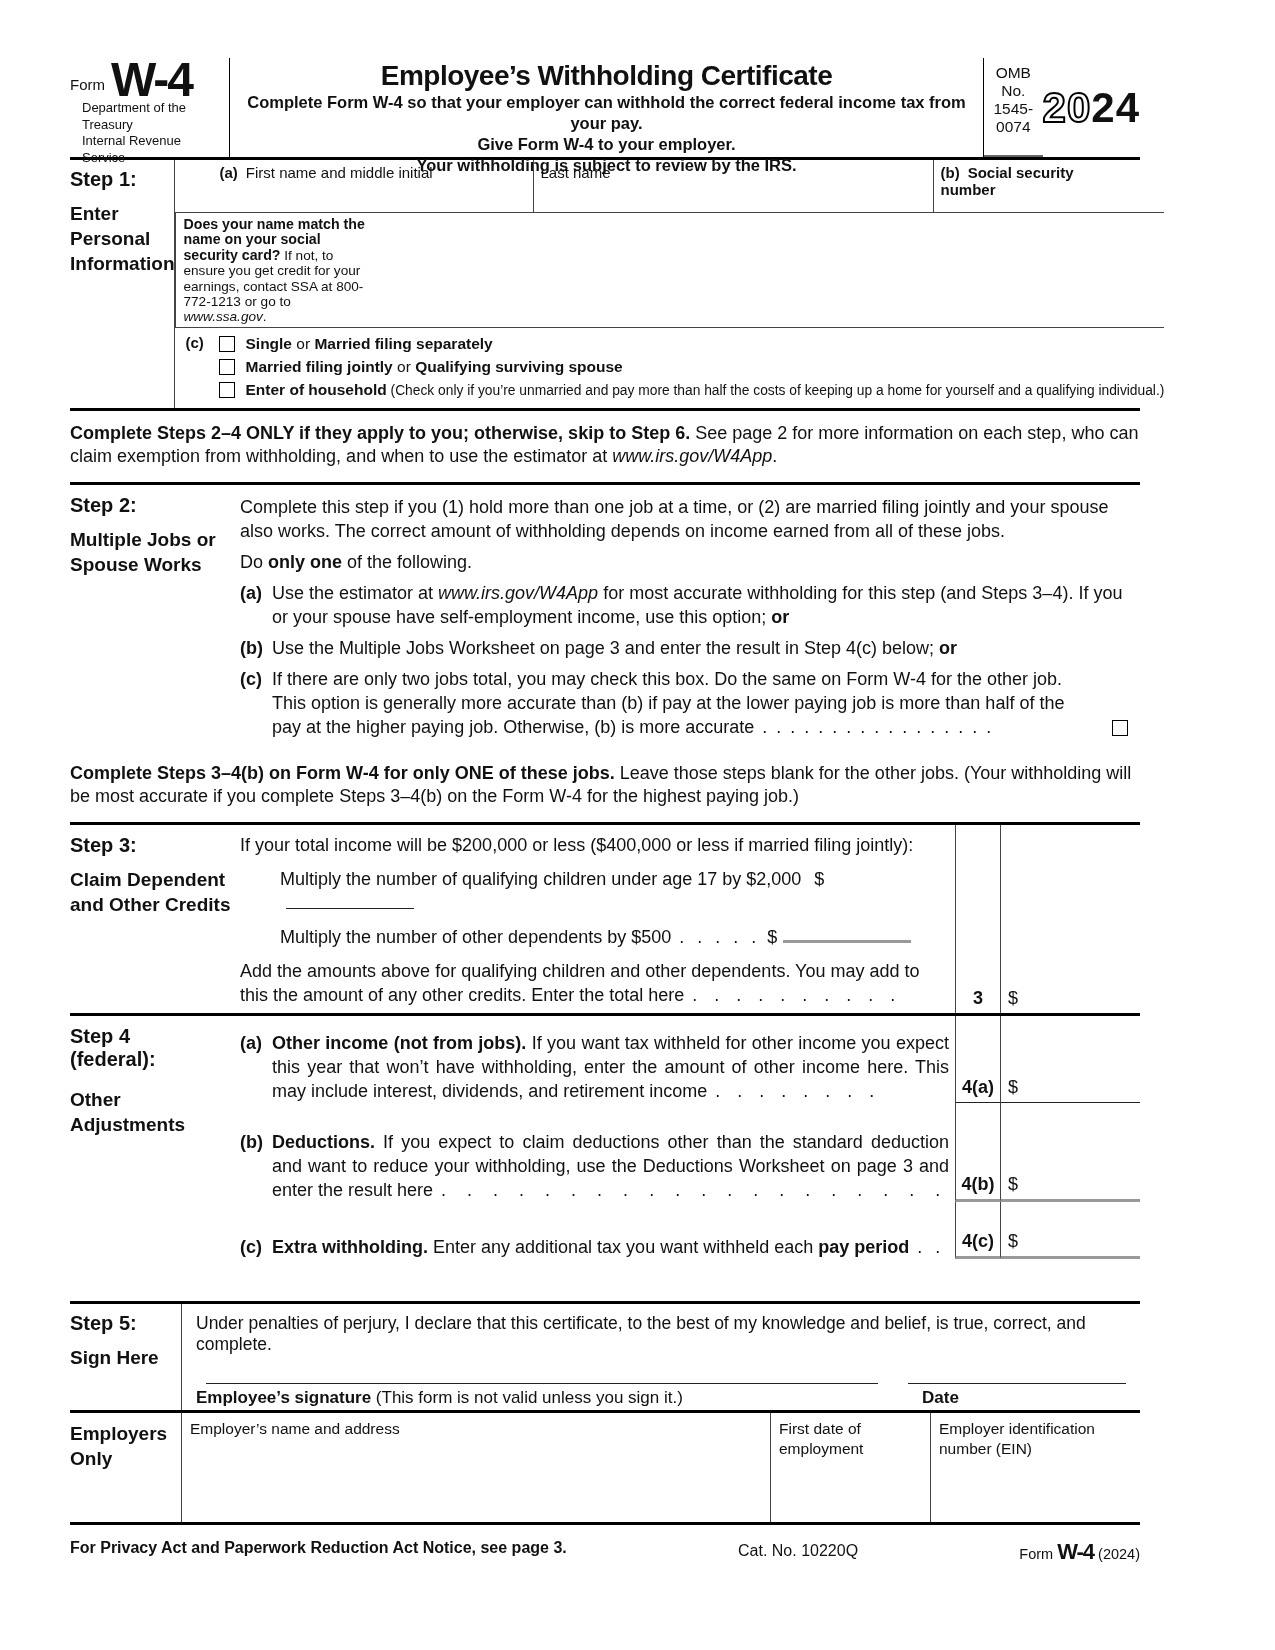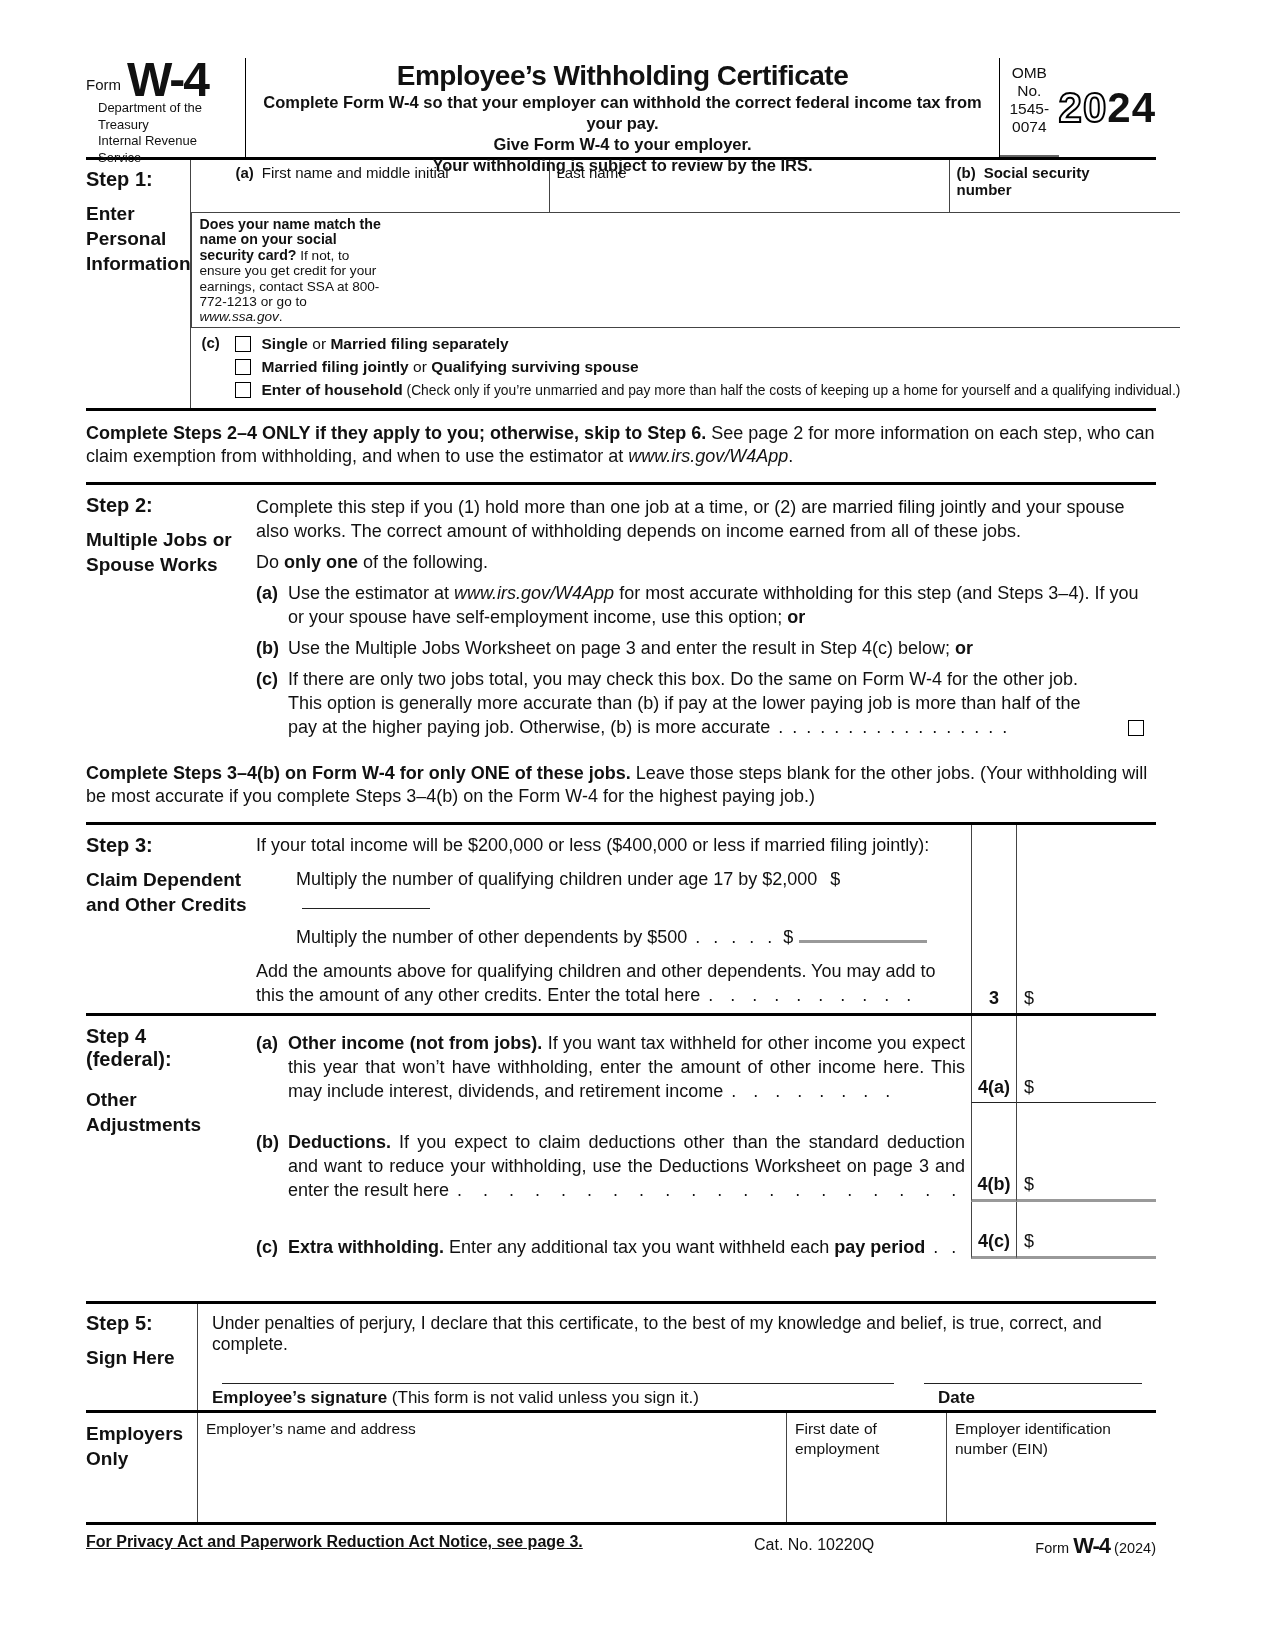--- a/index.html
+++ b/index.html
@@ -6,21 +6,21 @@
   html,body { background:#888; }
   .page {
     position: relative;
     width: 1275px; height: 1650px;
     background: #fff;
     color: #111;
     font-family: "Liberation Sans", "DejaVu Sans", sans-serif;
     margin: 0 auto;
     overflow: hidden;
   }
-  .content { position: absolute; left: 86px; top: 58px; width: 1070px; }
+  .content { position: absolute; left: 70px; top: 58px; width: 1070px; }
 
   
   .hdr { display: flex; border-bottom: 3px solid #000; height: 102px; }
   .hdr-left { width: 160px; border-right: 1.5px solid #000; display: flex; flex-direction: column; justify-content: space-between; padding: 2px 6px 2px 0; }
   .form-line { display: flex; align-items: flex-end; gap: 6px; }
   .form-word { font-size: 15px; padding-bottom: 7px; }
   .form-number { font-size: 48px; font-weight: bold; letter-spacing: -2px; line-height: 40px; }
   .agency { font-size: 13px; line-height: 16.5px; margin-left: 12px; }
   .hdr-center { flex: 1; text-align: center; padding: 2px 8px 0 8px; }
   .hdr-title { font-size: 28px; font-weight: bold; letter-spacing: -0.5px; text-align: center; }
@@ -111,21 +111,21 @@
 
   
   .emp { display: flex; border-bottom: 3px solid #000; height: 112px; }
   .emp-label { width: 112px; border-right: 1.5px solid #444; padding-top: 8px; }
   .emp-name { width: 588px; }
   .emp-date { width: 160px; border-left: 1.5px solid #444; }
   .emp-ein { flex: 1; border-left: 1.5px solid #444; }
   .emp .cell { font-size: 15.5px; line-height: 20px; padding: 6px 8px; }
 
   
-  .footer { position: relative; margin-top: 8px; font-size: 16px; height: 30px; text-decoration: underline; }
+  .footer { position: relative; margin-top: 14px; font-size: 16px; height: 30px; }
   .f-privacy { font-weight: bold; }
   .f-cat { position: absolute; left: 668px; top: 3px; }
   .f-form { position: absolute; right: 0; top: 0; }
   .f-form .fw { font-size: 14.5px; }
   .f-form .fn { font-size: 22px; font-weight: bold; letter-spacing: -1px; }
 </style>
 </head>
 <body>
 
 <div class="page">

